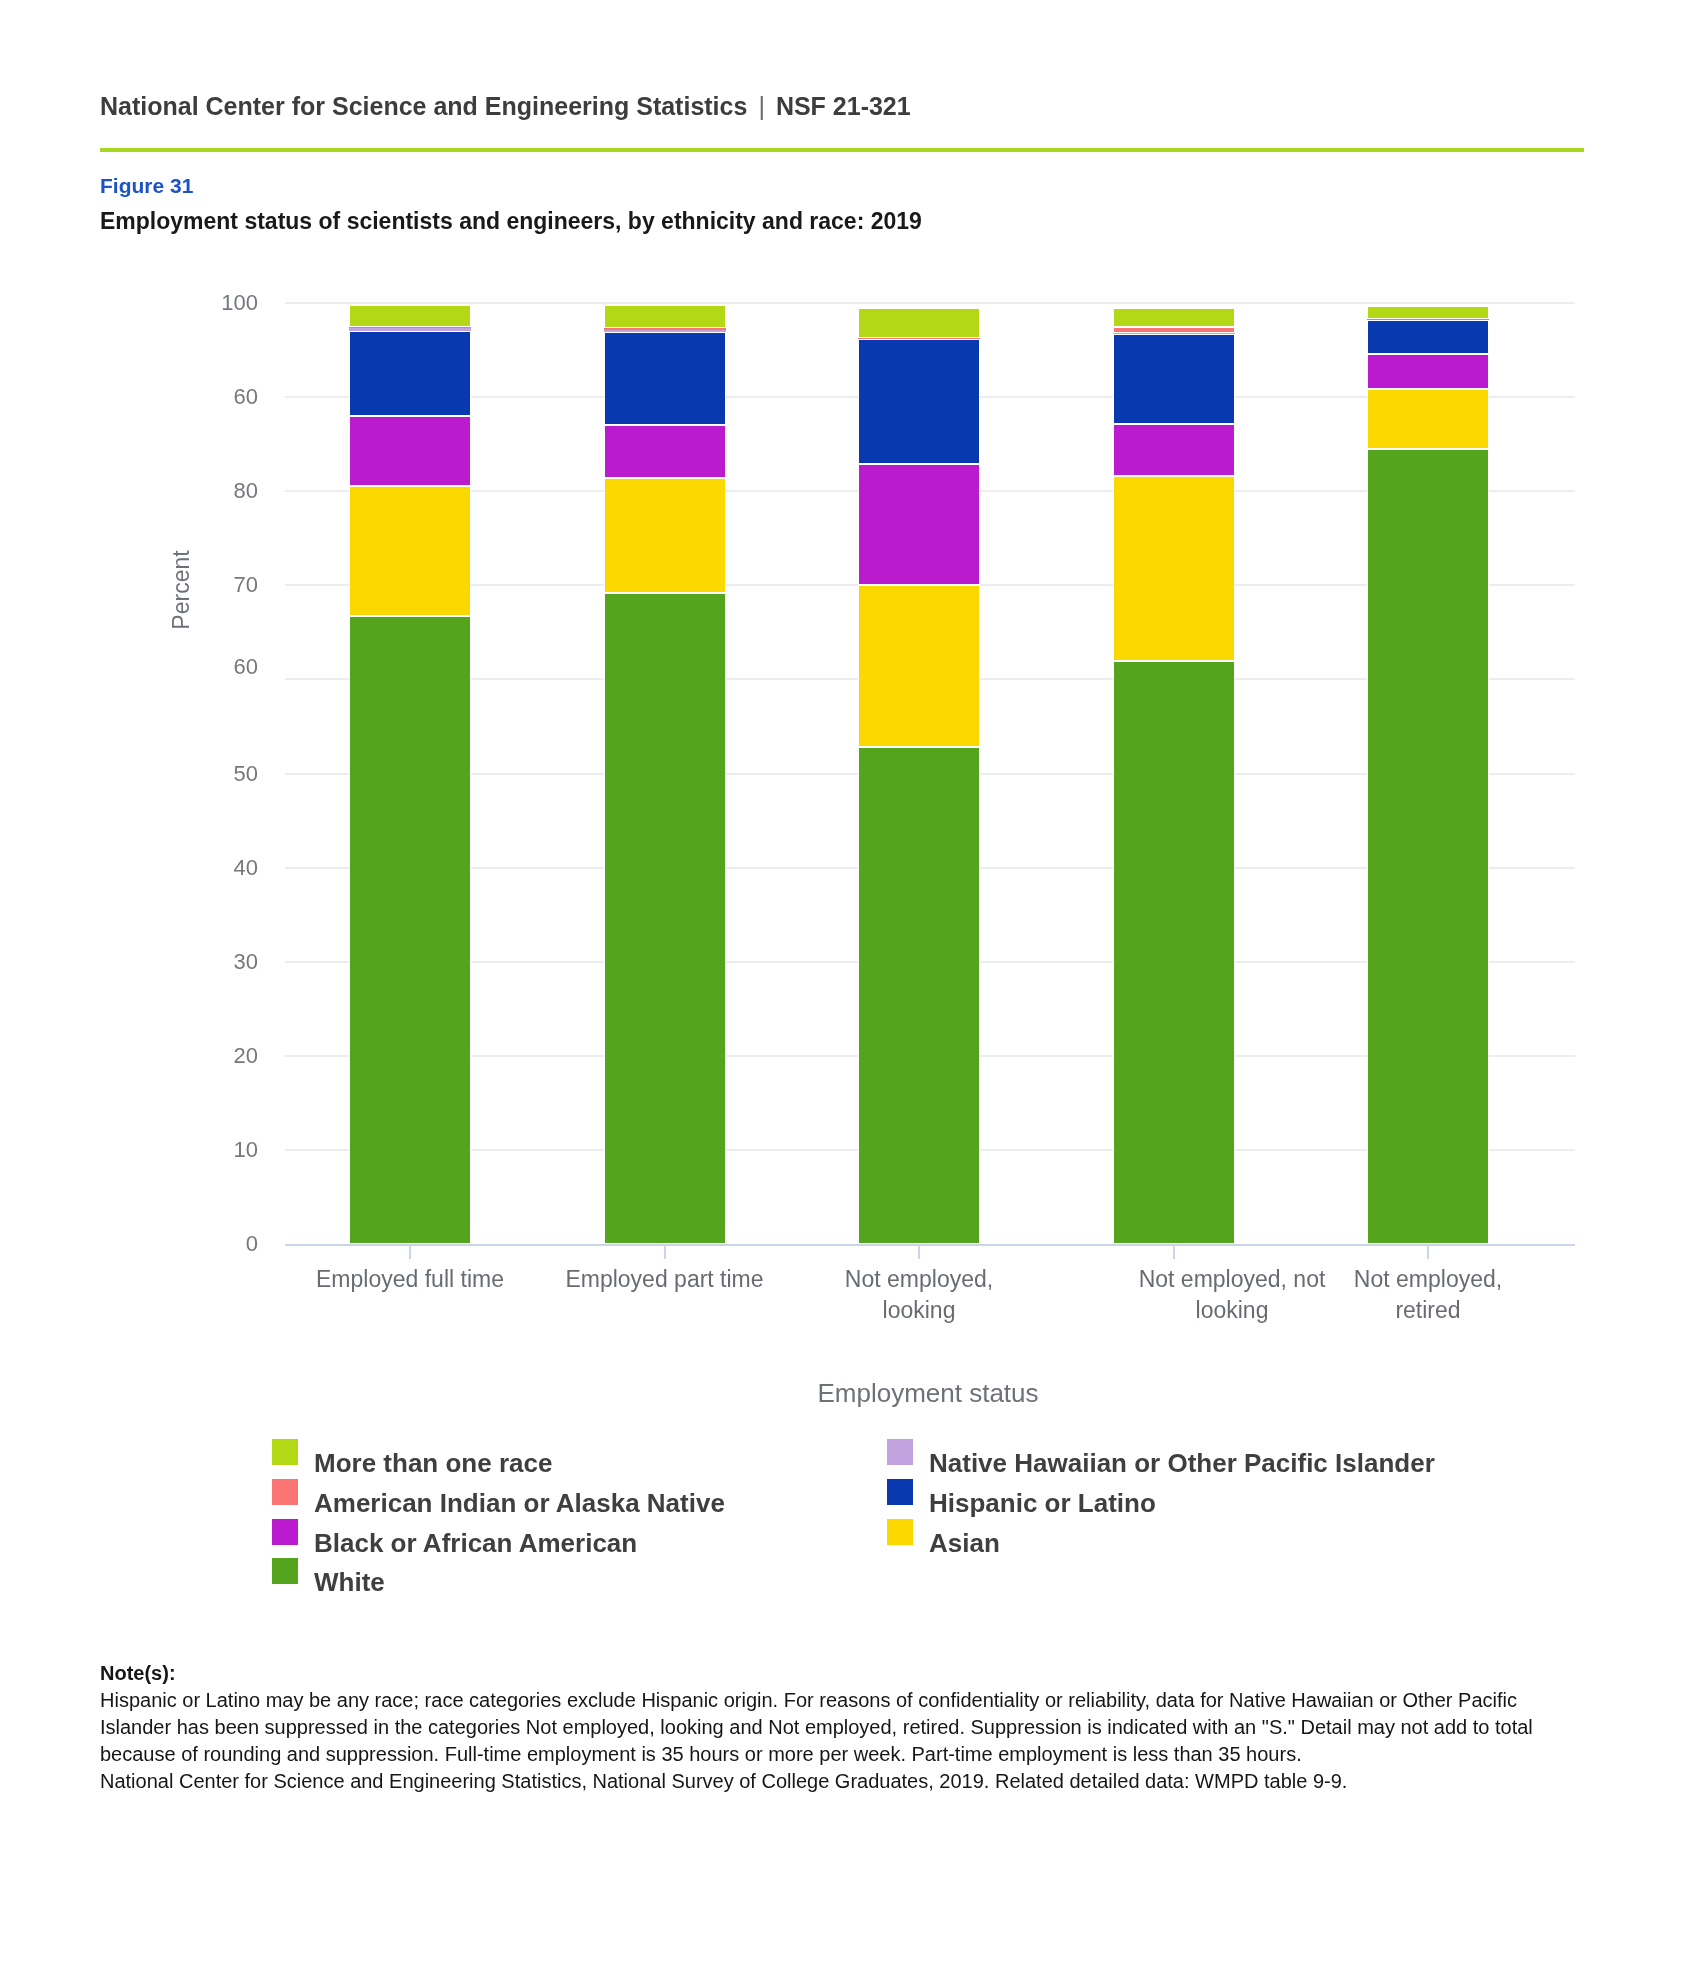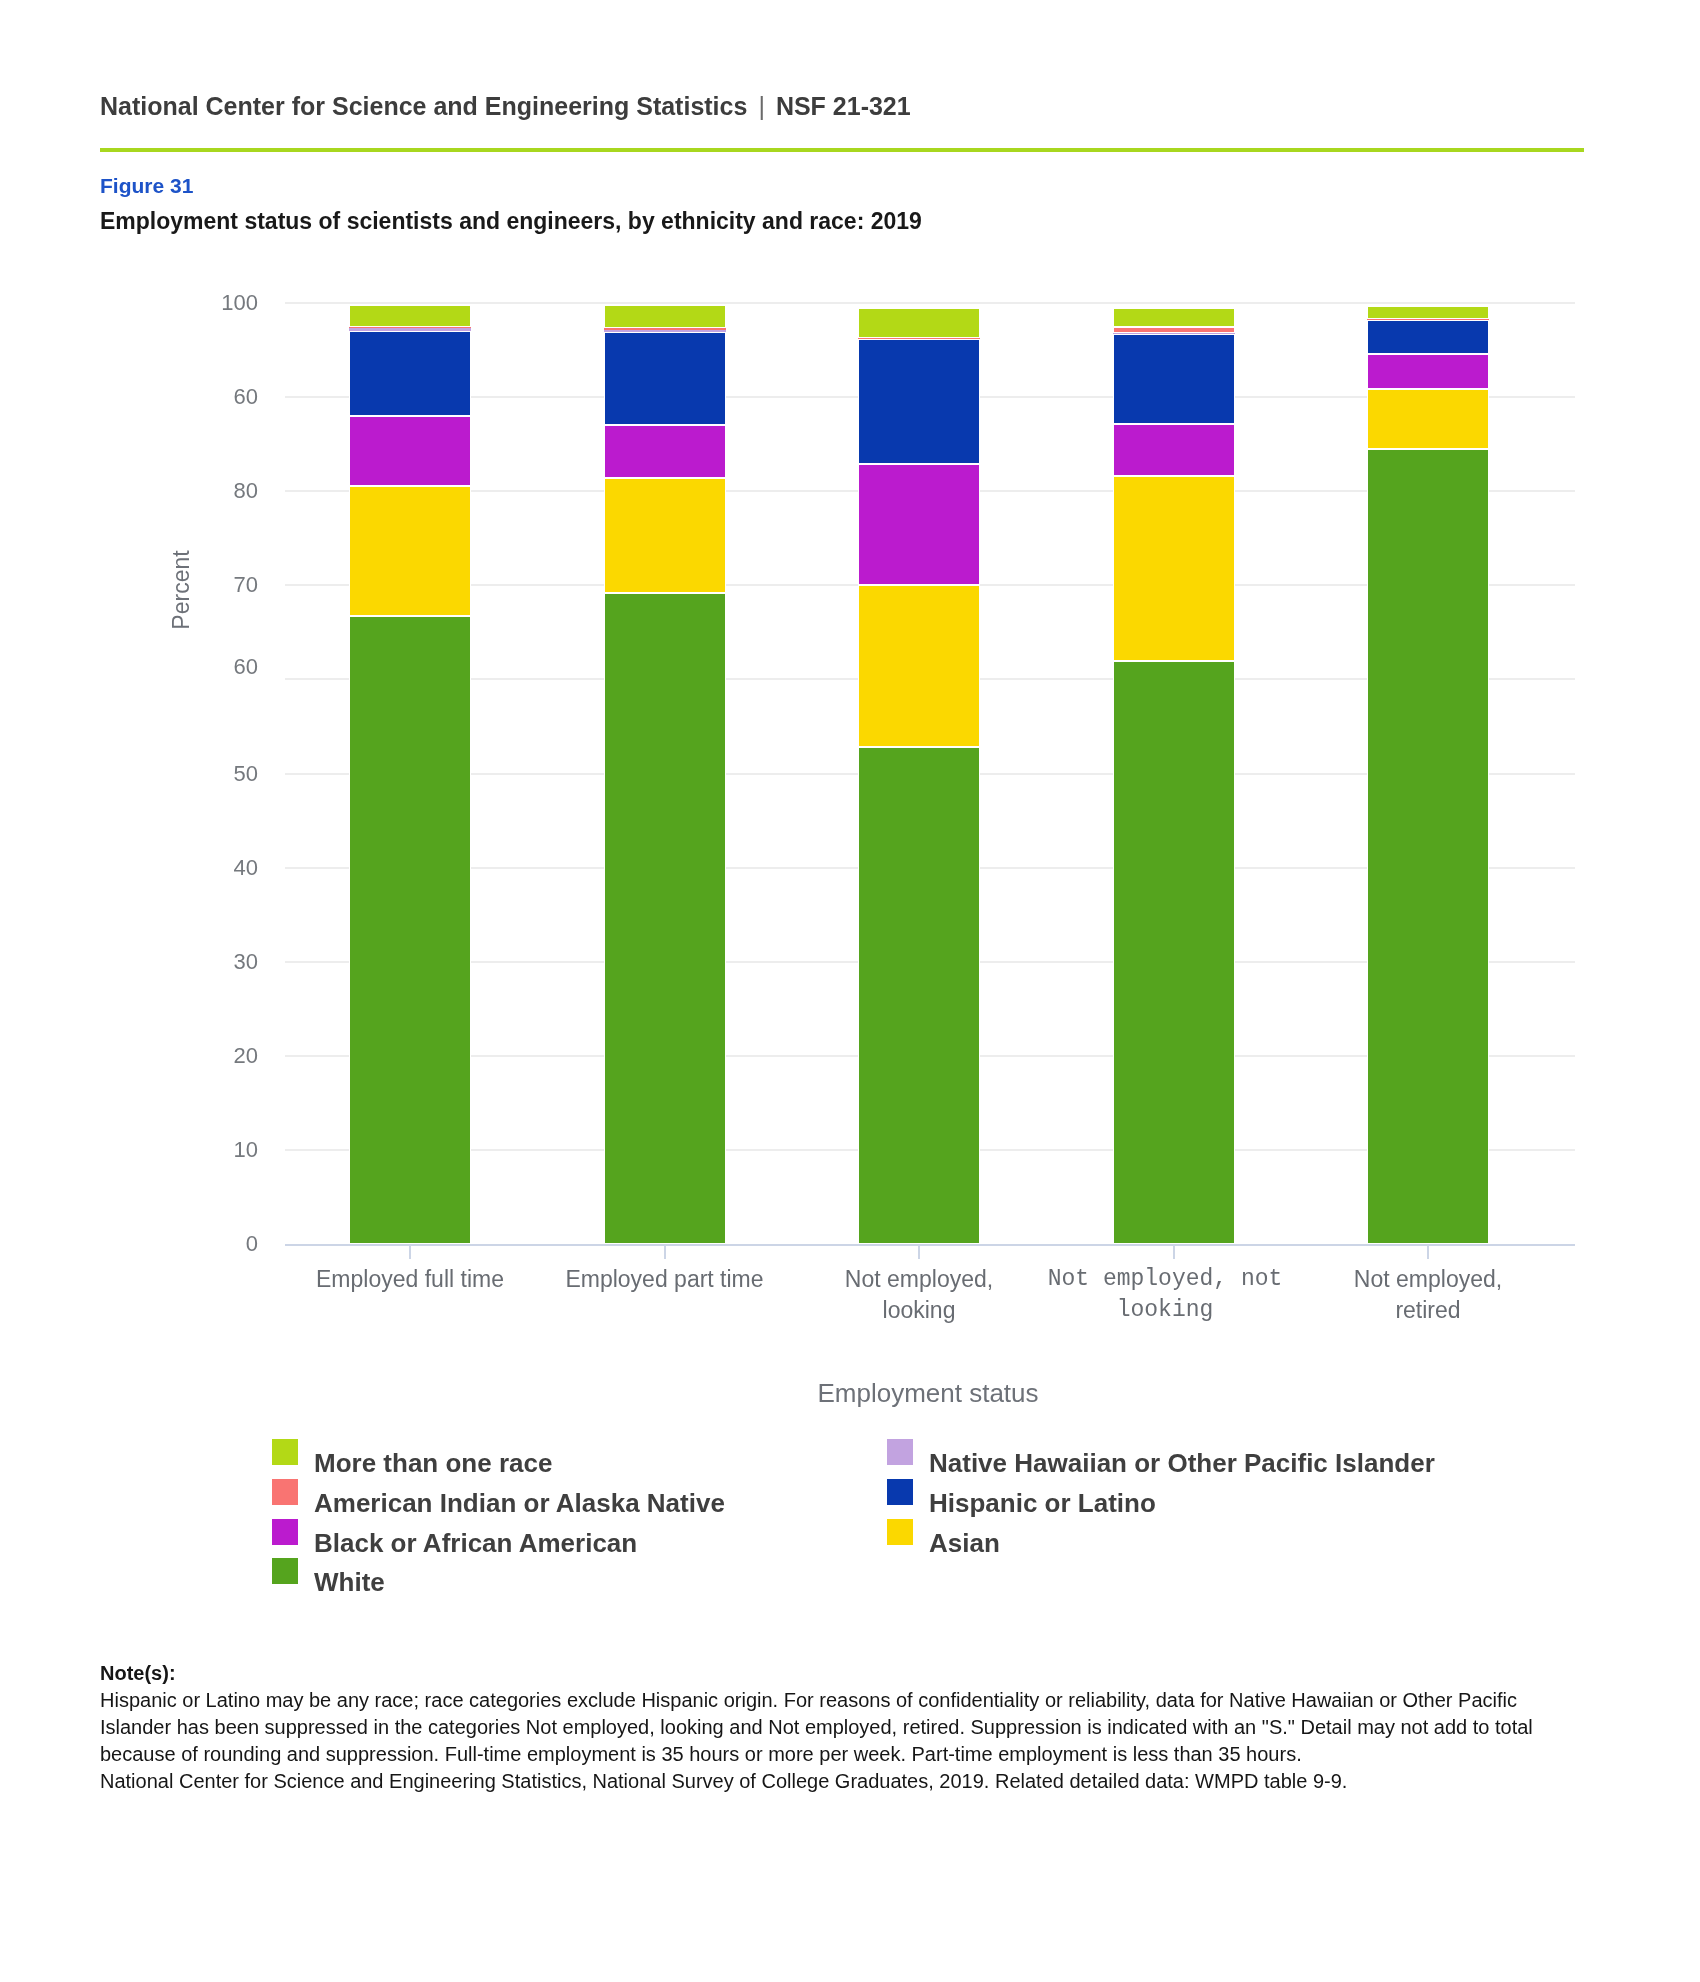--- a/index.html
+++ b/index.html
@@ -110,21 +110,21 @@
       <div class="bar" style="left: 1112.5px; top: 307.705px; width: 122px; height: 936.295px;">
         <div class="seg" style="height: 19.76px; background: rgb(179, 217, 22);"></div>
         <div class="seg" style="height: 5.65px; background: rgb(249, 116, 114);"></div>
         <div class="seg thin" style="height: 0.94px; background: rgb(194, 163, 224);"></div>
         <div class="seg" style="height: 90.34px; background: rgb(8, 57, 174);"></div>
         <div class="seg" style="height: 51.76px; background: rgb(187, 27, 206);"></div>
         <div class="seg" style="height: 184.44px; background: rgb(251, 216, 0);"></div>
         <div class="seg" style="height: 583.42px; background: rgb(85, 164, 30);"></div>
       </div>
       <div class="xtick" style="left: 1172.5px; top: 1246px;"></div>
-      <div class="catlabel" style="left: 1034px; top: 1264px; font-family: Liberation Mono, monospace;">Not employed, not
+      <div class="catlabel" style="left: 1101px; top: 1264px;">Not employed, not
 looking</div>
       <div class="bar" style="left: 1367px; top: 305.823px; width: 122px; height: 938.177px;">
         <div class="seg" style="height: 13.17px; background: rgb(179, 217, 22);"></div>
         <div class="seg thin" style="height: 0.94px; background: rgb(249, 116, 114);"></div>
         <div class="seg" style="height: 33.88px; background: rgb(8, 57, 174);"></div>
         <div class="seg" style="height: 34.82px; background: rgb(187, 27, 206);"></div>
         <div class="seg" style="height: 60.22px; background: rgb(251, 216, 0);"></div>
         <div class="seg" style="height: 795.14px; background: rgb(85, 164, 30);"></div>
       </div>
       <div class="xtick" style="left: 1427px; top: 1246px;"></div>

